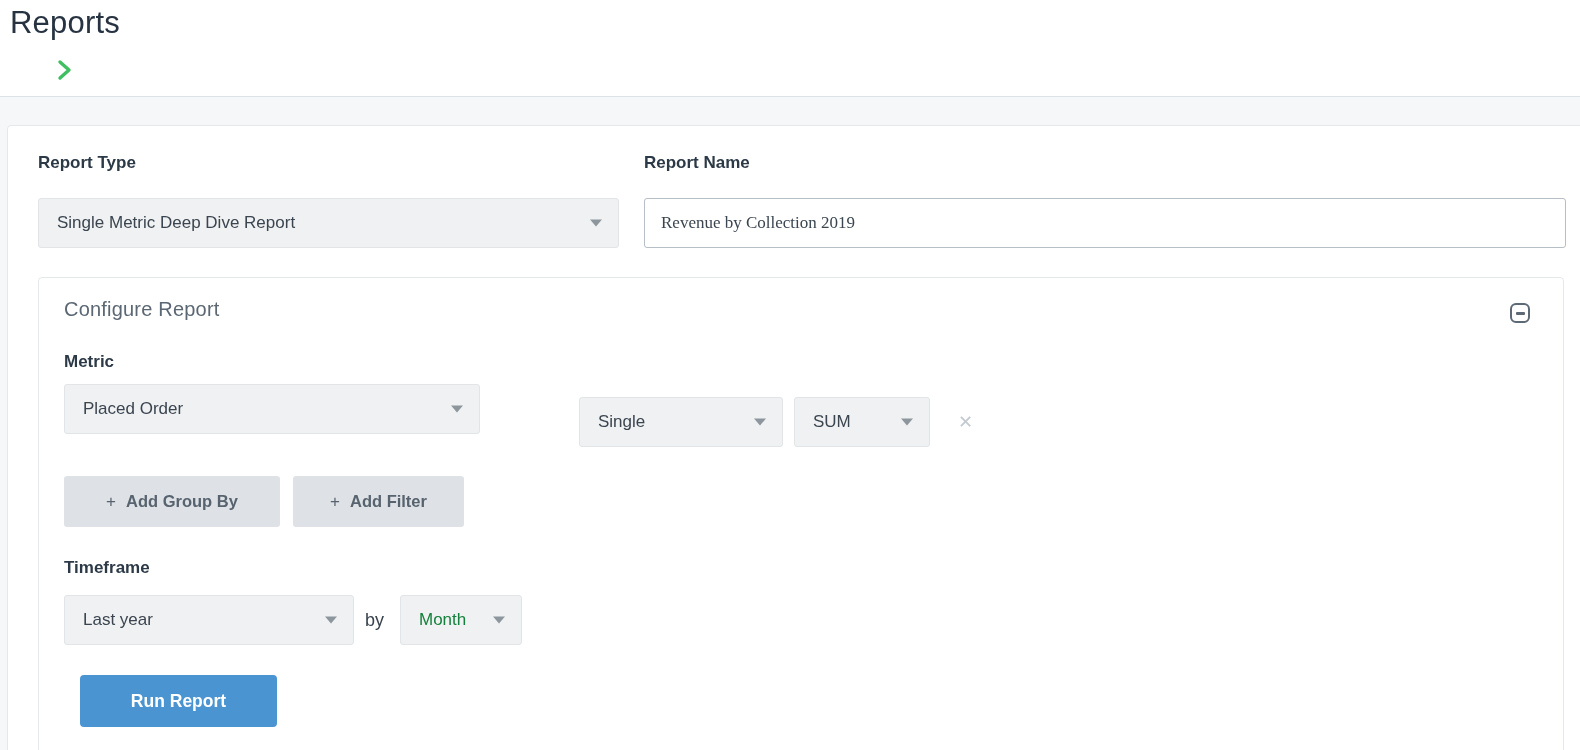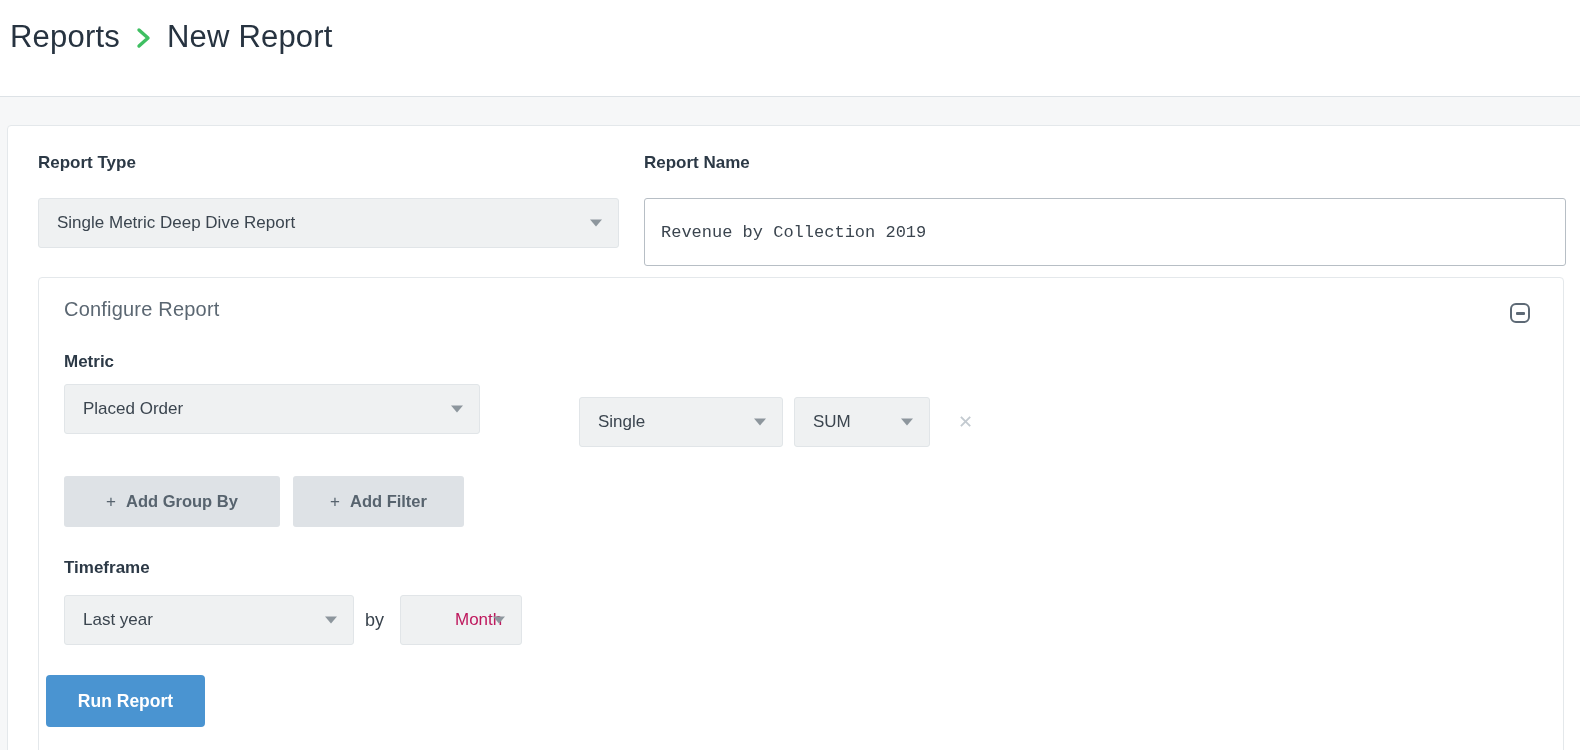--- a/index.html
+++ b/index.html
@@ -13,23 +13,23 @@
   }
 
   
   .header {
     position: absolute; left: 0; top: 0;
     width: 1580px; height: 97px;
     background: #ffffff;
     border-bottom: 1px solid #dde2e6;
   }
   .breadcrumb {
-    position: absolute; left: 10px; top: 19px;
+    position: absolute; left: 10px; top: 5px;
     display: flex; align-items: center; gap: 15px;
-    font-size: 31px; color: #273340; letter-spacing: .2px;
+    font-size: 31px; color: #273340; letter-spacing: .2px; flex-direction: column;
   }
   .crumb { cursor: pointer; }
   .crumb-current { cursor: default; }
   .crumb-sep { display: flex; align-items: center; margin-top: 2px; }
 
   
   .panel {
     position: absolute; left: 7px; top: 125px;
     width: 1580px; height: 700px;
     background: #ffffff;
@@ -54,30 +54,30 @@
     cursor: pointer;
   }
   .caret {
     position: absolute; right: 16px; top: 50%;
     transform: translateY(-50%);
     width: 0; height: 0;
     border-left: 6px solid transparent;
     border-right: 6px solid transparent;
     border-top: 7px solid #8d969d;
   }
-  .select-muted { color: #be185d; margin-left: 36px; }
+  .select-muted { color: #15803d; }
 
   .text-input {
-    position: absolute; height: 68px;
+    position: absolute; height: 50px;
     background: #ffffff;
     border: 1px solid #b7bec5;
     border-radius: 3px;
     font-size: 17px; color: #3b454f;
     padding: 0 16px;
-    font-family: Liberation Mono, monospace;
+    font-family: Liberation Serif, serif;
     outline: none;
   }
 
   
   .report-type-label { left: 30px; }
   .report-type-select { left: 30px; top: 72px; width: 581px; padding-left: 18px; }
   .report-name-label { left: 636px; }
   .report-name-input { left: 636px; top: 72px; width: 922px; }
 
   
@@ -130,40 +130,39 @@
   .timeframe-label { position: absolute; left: 25px; top: 280px; font-size: 17px; font-weight: 700; color: #2c3946; }
   .tf-range    { left: 25px;  top: 317px; width: 290px; }
   .by-label {
     position: absolute; left: 326px; top: 317px; height: 50px;
     display: flex; align-items: center;
     font-size: 18px; color: #39434d;
   }
   .tf-interval { left: 361px; top: 317px; width: 122px; }
 
   .run-btn {
-    position: absolute; left: 7px; top: 397px;
-    width: 159px; height: 52px;
+    position: absolute; left: 41px; top: 397px;
+    width: 197px; height: 52px;
     background: #4a94d1;
     border: none; border-radius: 4px;
     color: #ffffff; font-weight: 700; font-size: 17.5px;
     font-family: inherit; cursor: pointer;
   }
 </style>
 </head>
 <body>
 
 <div class="header">
   <div class="breadcrumb">
     <span class="crumb">Reports</span>
     <span class="crumb-sep">
       <svg width="17" height="24" viewBox="0 0 17 24">
         <polyline points="4,4 13,12 4,20" fill="none" stroke="#3fbf62" stroke-width="3.4" stroke-linecap="round" stroke-linejoin="round"></polyline>
       </svg>
     </span>
-    <span class="crumb crumb-current">New Report</span>
   </div>
 </div>
 
 <div class="panel">
 
   <div class="field-label report-type-label">Report Type</div>
   <div class="select report-type-select">
     <span>Single Metric Deep Dive Report</span>
     <span class="caret"></span>
   </div>

